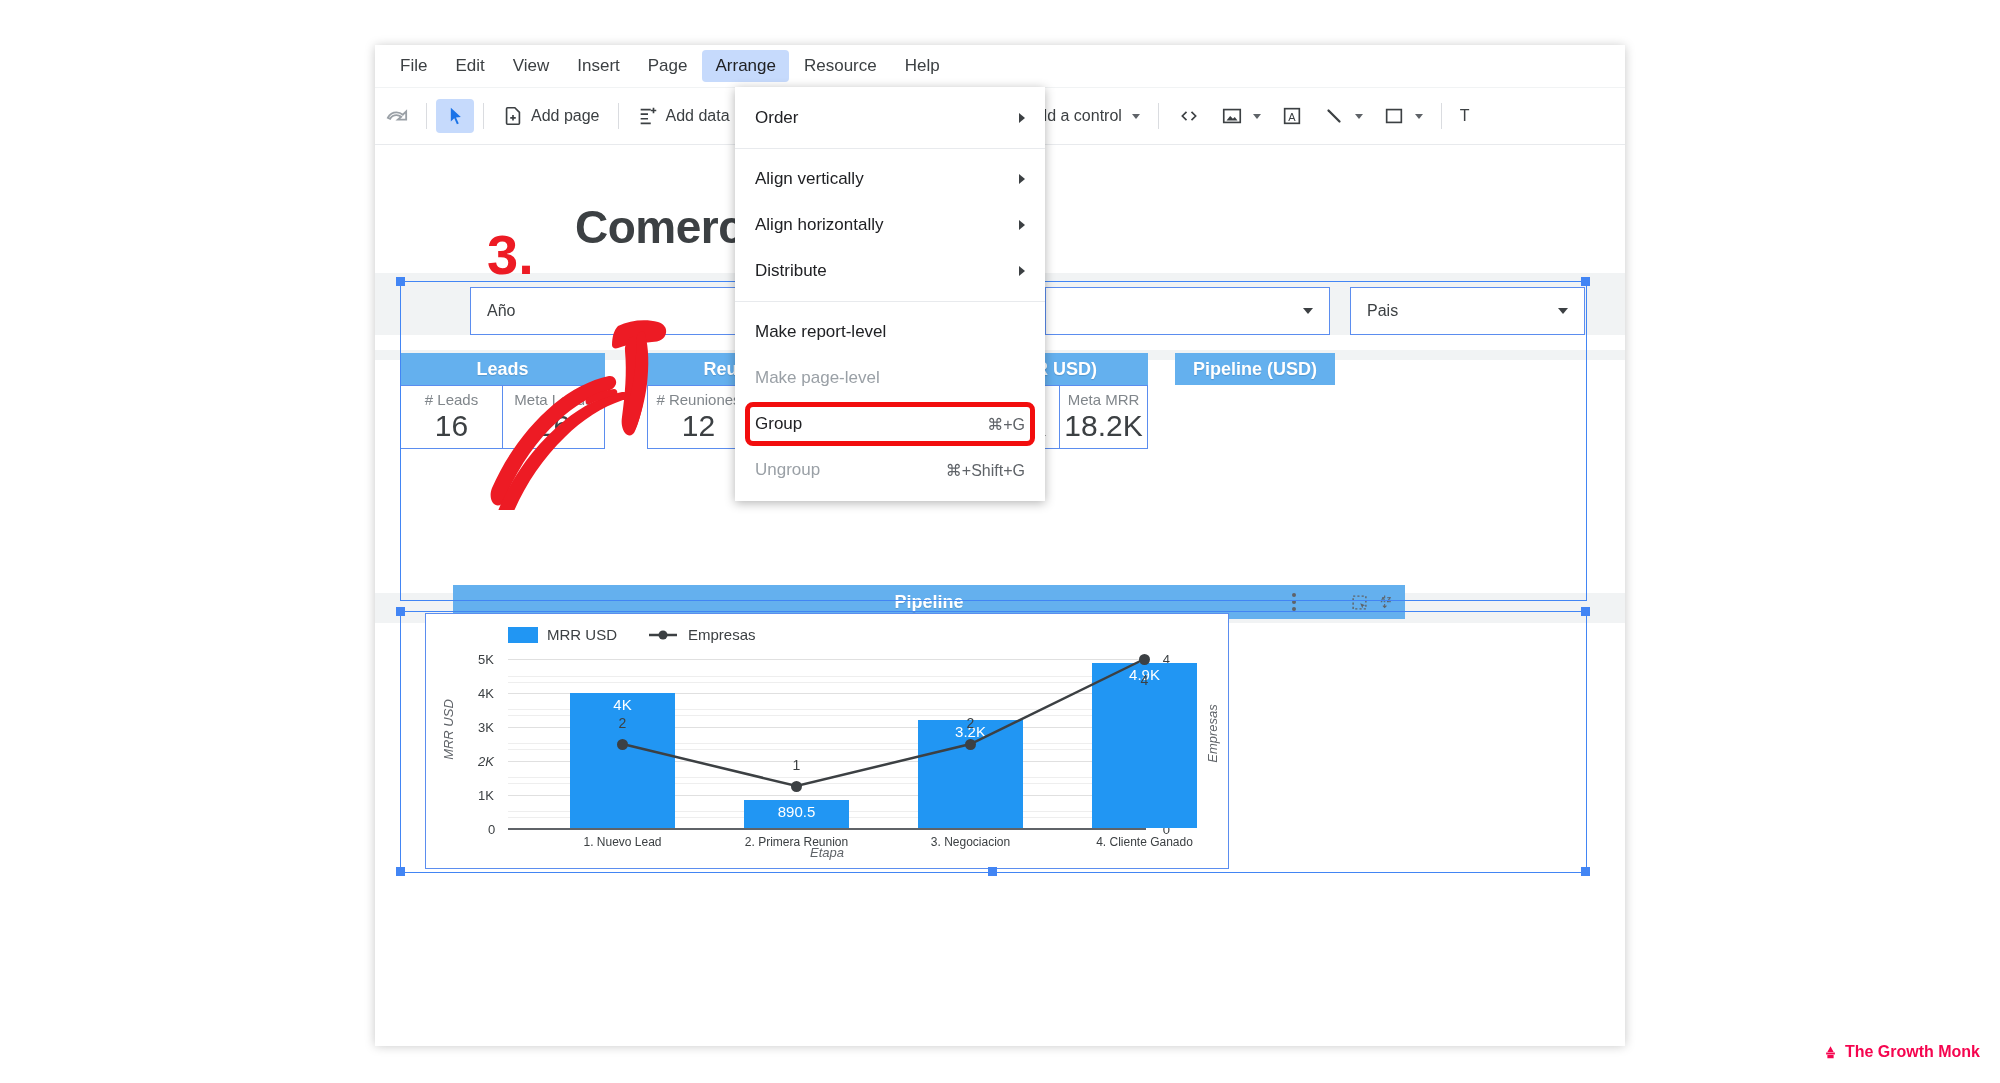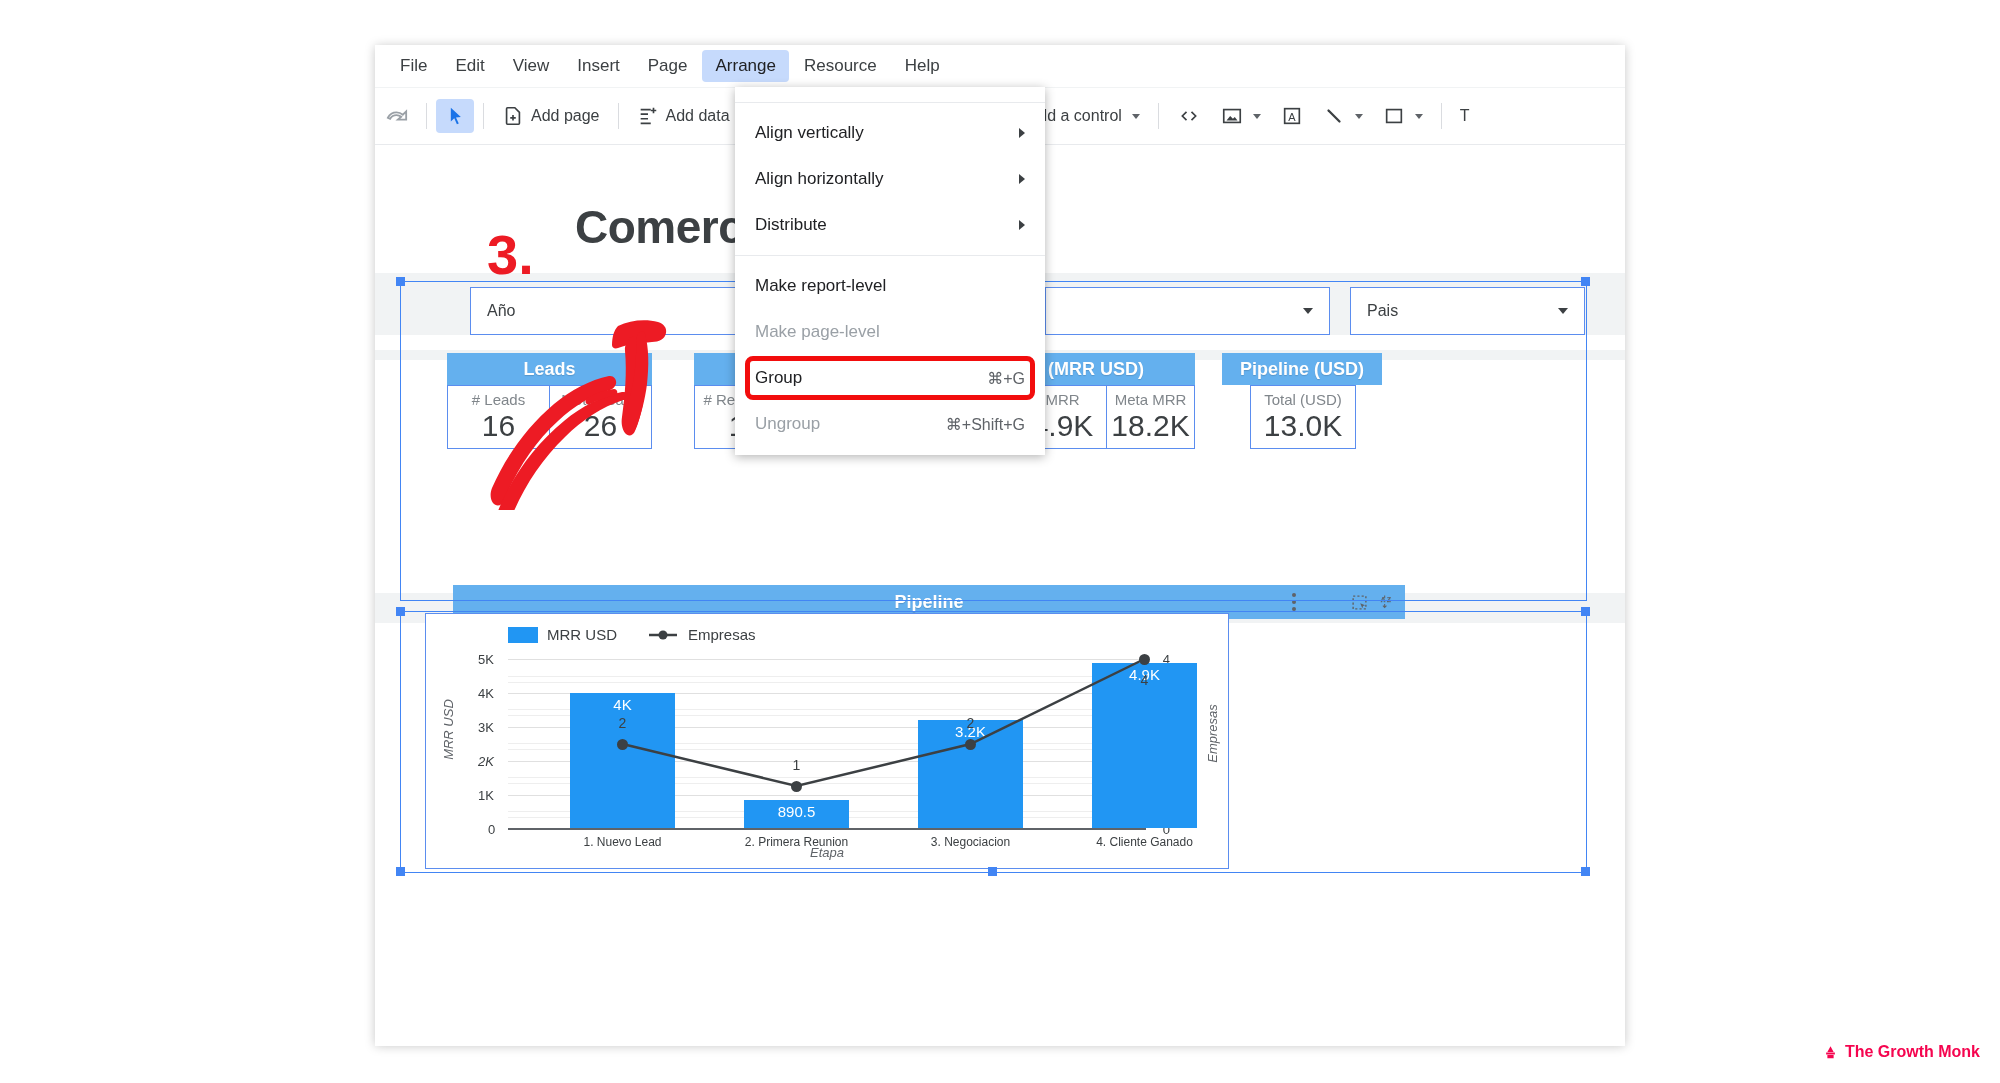--- a/index.html
+++ b/index.html
@@ -57,21 +57,21 @@
 
   
   .filter{
     position:absolute;height:48px;background:#fff;border:1px solid #5b8def;
     display:flex;align-items:center;justify-content:space-between;
     padding:0 16px;font-size:16px;color:#3c4043;box-sizing:border-box;
   }
   .filter .dcaret{border-top:6px solid #3c4043;border-left:5px solid transparent;border-right:5px solid transparent;width:0;height:0;}
 
   
-  .grp{position:absolute;margin-left:47px;}
+  .grp{position:absolute;}
   .grp-head{
     background:#64b0ee;color:#fff;font-weight:bold;font-size:18px;
     text-align:center;line-height:32px;height:32px;
     text-shadow:0 1px 1px rgba(0,0,0,.15);
   }
   .grp-cards{display:flex;}
   .card{
     flex:1;border:1px solid #5b8def;border-left-width:1px;background:#fff;
     height:62px;display:flex;flex-direction:column;align-items:center;justify-content:center;
     margin-left:-1px;
@@ -316,26 +316,20 @@
           </div>
           <div class="card">
             <div class="lbl">Meta MRR</div>
             <div class="val">18.2K</div>
           </div>
         </div>
       </div>
 
       <div class="grp" style="left:800px;top:208px;width:160px;">
         <div class="grp-head">Pipeline (USD)</div>
-        <div class="grp-cards">
-          <div class="card" style="width:104px;flex:none;margin-left:28px;">
-            <div class="lbl">Total (USD)</div>
-            <div class="val">13.0K</div>
-          </div>
-        </div>
       </div>
 
       <div class="band" style="top:448px;height:30px;"></div>
 
       <div class="chart-head" style="left:78px;top:440px;width:952px;">
         <span>Pipeline</span>
         <span class="chart-head-icons">
           <span>
             <svg width="17" height="17" viewBox="0 0 24 24">
                 <path fill="none" stroke="#5f6368" stroke-width="2" stroke-dasharray="3 3" d="M3 3h18v18H3z"></path>
@@ -451,20 +445,24 @@
       <div class="handle" style="left:1206px;top:462px;"></div>
       <div class="handle" style="left:21px;top:722px;"></div>
       <div class="handle" style="left:1206px;top:722px;"></div>
       <div class="handle" style="left:613px;top:722px;"></div>
 
     </div>
   </div>
 </div>
 
 <div class="dropdown">
+  <div class="dd-item">
+    <span>Order</span>
+    <span class="arrow"></span>
+  </div>
   <div class="dd-sep"></div>
   <div class="dd-item">
     <span>Align vertically</span>
     <span class="arrow"></span>
   </div>
   <div class="dd-item">
     <span>Align horizontally</span>
     <span class="arrow"></span>
   </div>
   <div class="dd-item">

